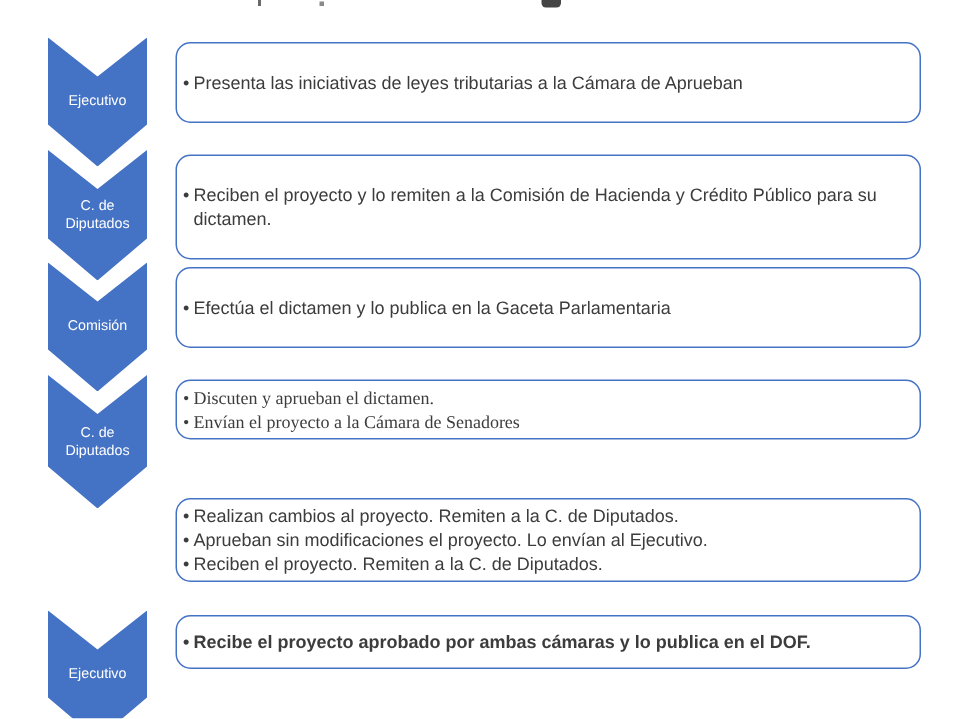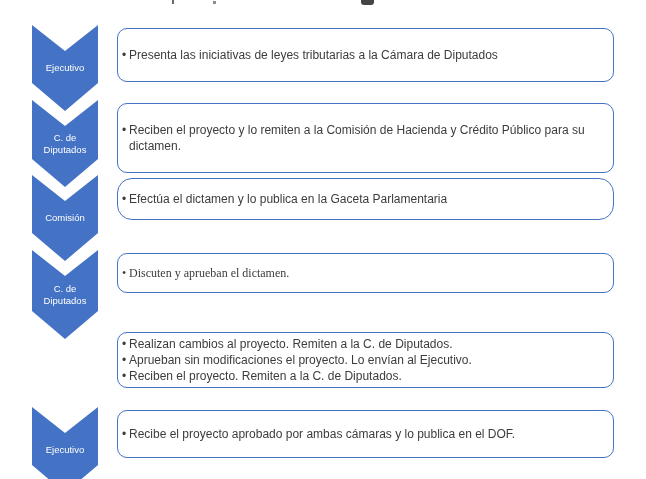--- a/index.html
+++ b/index.html
@@ -76,41 +76,41 @@
   }
   .bullets li::before {
     content: "\2022";
     display: inline-block;
     width: 7px;
     text-indent: 0;
   }
   
   .row.n0 { top: 25px;  height: 86px; }  .row.n0 .box { height: 54px; }
   .row.n1 { top: 100px; height: 87px; }  .row.n1 .box { height: 70px; }
-  .row.n2 { top: 175px; height: 86px; }  .row.n2 .box { height: 42px; border-radius: 15px; }
+  .row.n2 { top: 175px; height: 86px; }  .row.n2 .box { height: 54px; }
   .row.n3 { top: 250px; height: 89px; }  .row.n3 .box { height: 40px; font-family: Liberation Serif, serif; }
   .row.n4 { top: 329px; height: 88px; }  .row.n4 .box { height: 56px; }
-  .row.n5 { top: 407px; height: 86px; }  .row.n5 .box { height: 48px; }
+  .row.n5 { top: 407px; height: 86px; }  .row.n5 .box { height: 36px; font-weight: bold; }
 </style>
 </head>
 <body>
 
 <div class="canvas">
 
   <div class="remnant r1"></div>
   <div class="remnant r2"></div>
   <div class="remnant r3"></div>
 
   <div class="row n0">
     <div class="chevron">
       <span class="chev-label">Ejecutivo</span>
     </div>
     <div class="box">
       <ul class="bullets">
-        <li>Presenta las iniciativas de leyes tributarias a la Cámara de Diputados</li>
+        <li>Presenta las iniciativas de leyes tributarias a la Cámara de Aprueban</li>
       </ul>
     </div>
   </div>
 
   <div class="row n1">
     <div class="chevron">
       <span class="chev-label">C. de Diputados</span>
     </div>
     <div class="box">
       <ul class="bullets">
@@ -130,20 +130,21 @@
     </div>
   </div>
 
   <div class="row n3">
     <div class="chevron">
       <span class="chev-label">C. de Diputados</span>
     </div>
     <div class="box">
       <ul class="bullets">
         <li>Discuten y aprueban el dictamen.</li>
+        <li>Envían el proyecto a la Cámara de Senadores</li>
       </ul>
     </div>
   </div>
 
   <div class="row n4">
     <div class="box">
       <ul class="bullets">
         <li>Realizan cambios al proyecto. Remiten a la C. de Diputados.</li>
         <li>Aprueban sin modificaciones el proyecto. Lo envían al Ejecutivo.</li>
         <li>Reciben el proyecto. Remiten a la C. de Diputados.</li>

